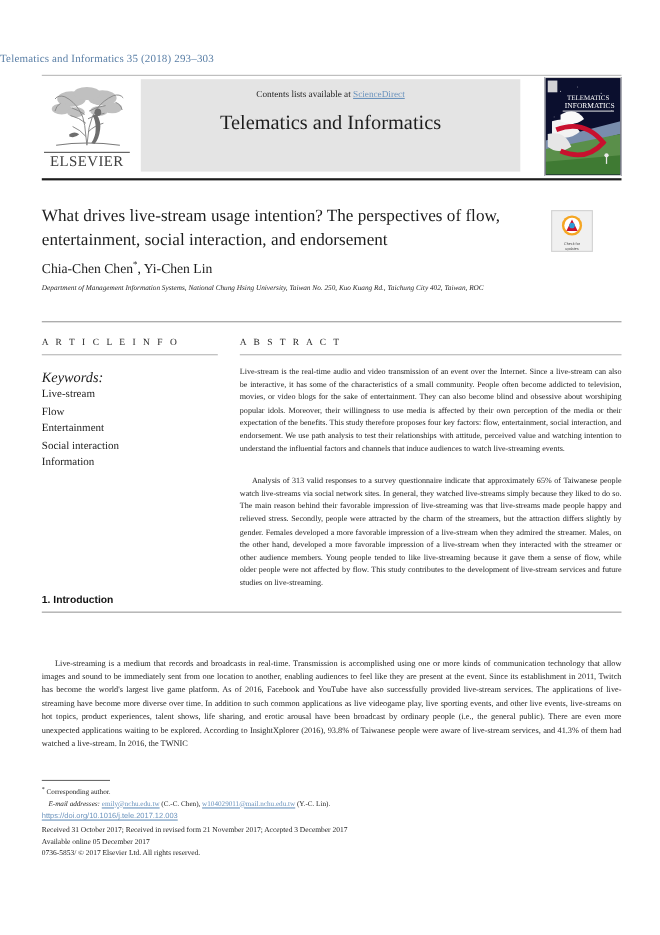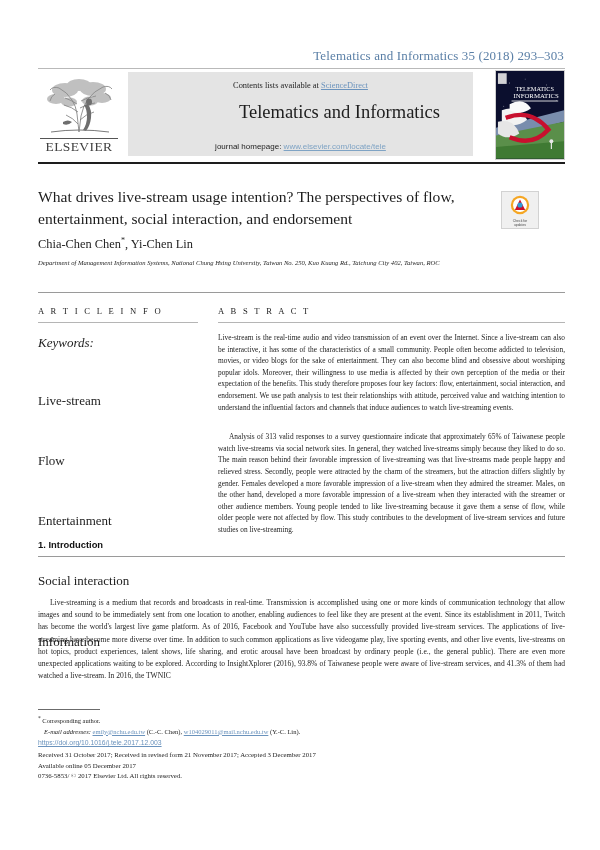--- a/index.html
+++ b/index.html
@@ -16,22 +16,22 @@
     font-family: "Liberation Serif", serif;
     color: #111111;
   }
 
   
   .running-head {
     position: absolute;
     top: 48px;
     left: 0;
     width: 564px;
-    text-align: right;
-    font-size: 13px;
+    text-align: left;
+    font-size: 10px;
     letter-spacing: .15px;
     color: #5a7fa6;
   }
 
   
   .masthead {
     position: absolute;
     top: 68px;
     left: 38px;
     width: 527px;
@@ -94,21 +94,20 @@
     color: #6b93bd;
   }
   .journal-title {
     position: absolute;
     top: 30px; left: 0;
     width: 345px;
     text-align: center;
     font-size: 18.5px;
     color: #1d1d1d;
     font-family: "Liberation Serif", serif;
-    padding-left: 39px;
   }
   .homepage-line {
     position: absolute;
     top: 70px; left: 0;
     width: 345px;
     text-align: center;
     font-size: 8px;
     font-family: "Liberation Sans", sans-serif;
     color: #1d1d1d;
   }
@@ -208,24 +207,23 @@
     height: 1px;
     background: #b5b5b5;
   }
   .keywords-label {
     margin-top: 12px;
     font-size: 13px;
     font-style: italic;
     color: #1d1d1d;
   }
   .keyword-item {
-    font-size: 13px;
+    font-size: 10px;
     line-height: 1.55;
     color: #1d1d1d;
-    margin-top: 40px;
   }
   .abstract-para {
     margin-top: 9px;
     font-size: 7.35px;
     line-height: 1.58;
     text-align: justify;
     color: #1d1d1d;
   }
   .abstract-para.indent { text-indent: 11px; margin-top: 18px; }
   .abstract-bottom-rule {
@@ -348,23 +346,20 @@
       </svg>
       <div class="elsevier-word-rule"></div>
       <div class="elsevier-word">ELSEVIER</div>
     </div>
 
     <div class="masthead-center">
       <div class="contents-line">
         <span>Contents lists available at </span><a class="sciencedirect-link" href="#">ScienceDirect</a>
       </div>
       <div class="journal-title">Telematics and Informatics</div>
-      <div class="homepage-line">
-        <span>journal homepage: </span><a class="homepage-url" href="#">www.elsevier.com/locate/tele</a>
-      </div>
     </div>
 
     <div class="journal-cover">
       <svg viewBox="0 0 70 90" width="68" height="88">
         <rect x="0" y="0" width="70" height="90" fill="#0b0f2e"></rect>
         <g fill="#ffffff" opacity="0.85">
           <circle cx="14" cy="12" r="0.5"></circle>
             <circle cx="30" cy="8" r="0.4"></circle>
           <circle cx="52" cy="14" r="0.5"></circle>
             <circle cx="62" cy="30" r="0.4"></circle>

